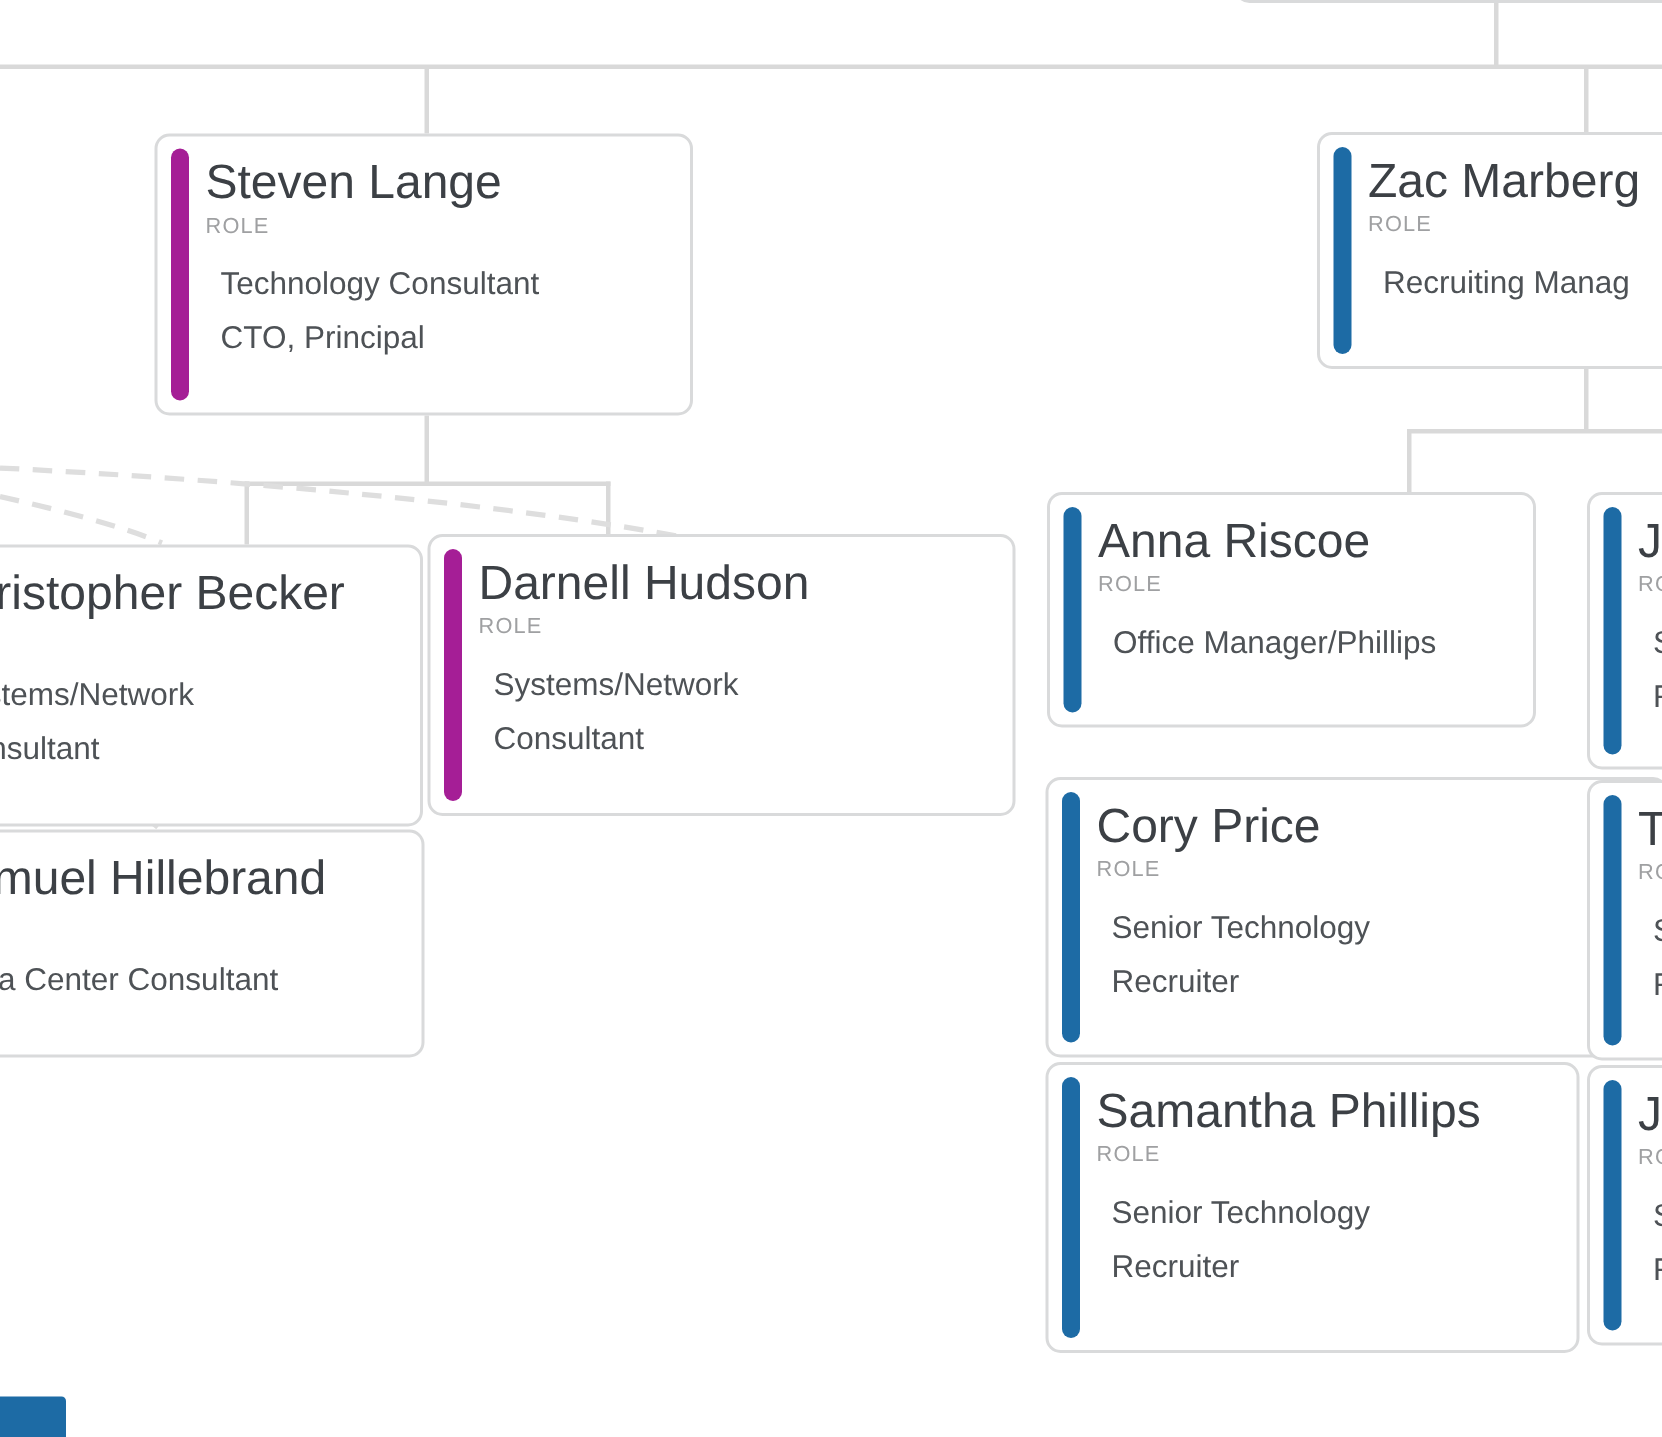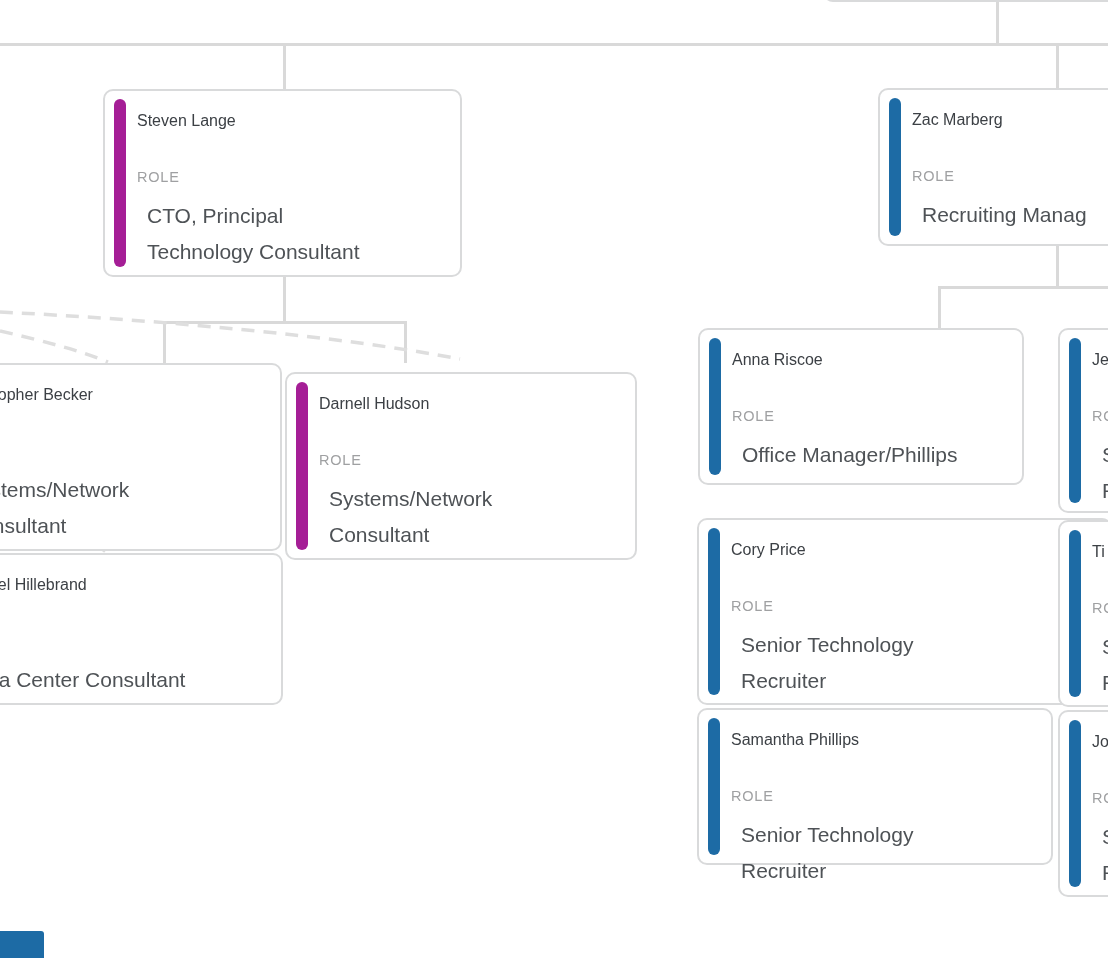--- a/index.html
+++ b/index.html
@@ -17,22 +17,22 @@
     border:2px solid var(--card-border,#d9dadb);
     border-radius:10px;
     box-sizing:border-box;
   }
   .bar{
     position:absolute;left:9px;top:8px;bottom:8px;width:12px;border-radius:6px;
   }
   .bar.magenta{background:var(--accent-magenta,#a51e96);}
   .bar.blue{background:var(--accent-blue,#1d6ba5);}
   .inner{padding:16px 4px 0 32px;overflow:hidden;white-space:nowrap;}
-  .name{font-size:16px;line-height:28px;color:var(--name-text,#3c4045);}
-  .rolelabel{margin-top:33px;font-size:14.5px;line-height:18px;letter-spacing:0.8px;color:var(--label-text,#9fa0a2);}
+  .name{font-size:32px;line-height:28px;color:var(--name-text,#3c4045);}
+  .rolelabel{margin-top:7px;font-size:14.5px;line-height:18px;letter-spacing:0.8px;color:var(--label-text,#9fa0a2);}
   .roles{margin-top:12px;}
   .roleline{display:block;padding-left:10px;font-size:21px;line-height:36px;color:var(--role-text,#4e5256);}
   svg.overlay{position:absolute;left:0;top:0;pointer-events:none;}
   .corner-rect{
     position:absolute;left:0;top:931px;width:44px;height:27px;
     background:var(--accent-blue,#1d6ba5);border-radius:0 3px 0 0;
   }
 </style>
 </head>
 <body style="--bg: #ffffff; --connector: #d9d9d9; --card-border: #d9dadb; --accent-magenta: #a51e96; --accent-blue: #1d6ba5; --name-text: #3c4045; --label-text: #9fa0a2; --role-text: #4e5256;">
@@ -58,22 +58,22 @@
 </svg>
 
 <div class="card" style="left:823px;top:-62px;width:414px;height:64px"></div>
 
 <div class="card" style="left:103px;top:89px;width:359px;height:188px">
   <div class="bar magenta"></div>
   <div class="inner">
     <div class="name">Steven Lange</div>
     <div class="rolelabel">ROLE</div>
     <div class="roles">
+      <span class="roleline">Technology Consultant</span>
       <span class="roleline">CTO, Principal</span>
-      <span class="roleline">Technology Consultant</span>
     </div>
   </div>
 </div>
 
 <div class="card" style="left:878px;top:88px;width:360px;height:158px">
   <div class="bar blue"></div>
   <div class="inner">
     <div class="name">Zac Marberg</div>
     <div class="rolelabel">ROLE</div>
     <div class="roles">
@@ -87,21 +87,21 @@
   <div class="inner">
     <div class="name">Christopher Becker</div>
     <div class="rolelabel">ROLE</div>
     <div class="roles">
       <span class="roleline">Systems/Network</span>
       <span class="roleline">Consultant</span>
     </div>
   </div>
 </div>
 
-<div class="card" style="left:285px;top:372px;width:352px;height:188px">
+<div class="card" style="left:285px;top:356px;width:392px;height:188px">
   <div class="bar magenta"></div>
   <div class="inner">
     <div class="name">Darnell Hudson</div>
     <div class="rolelabel">ROLE</div>
     <div class="roles">
       <span class="roleline">Systems/Network</span>
       <span class="roleline">Consultant</span>
     </div>
   </div>
 </div>
@@ -157,21 +157,21 @@
   <div class="inner">
     <div class="name">Ti</div>
     <div class="rolelabel">RO</div>
     <div class="roles">
       <span class="roleline">S</span>
       <span class="roleline">R</span>
     </div>
   </div>
 </div>
 
-<div class="card" style="left:697px;top:708px;width:356px;height:157px">
+<div class="card" style="left:697px;top:708px;width:356px;height:194px">
   <div class="bar blue"></div>
   <div class="inner">
     <div class="name">Samantha Phillips</div>
     <div class="rolelabel">ROLE</div>
     <div class="roles">
       <span class="roleline">Senior Technology</span>
       <span class="roleline">Recruiter</span>
     </div>
   </div>
 </div>

